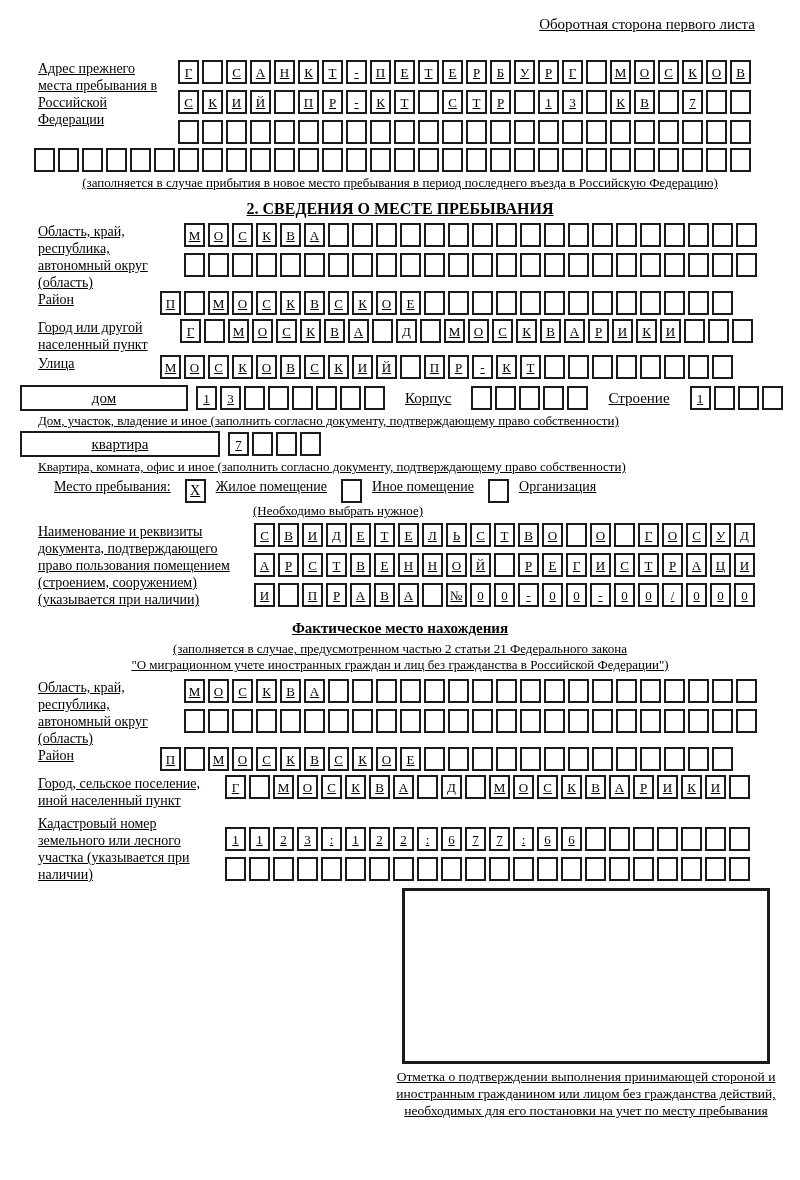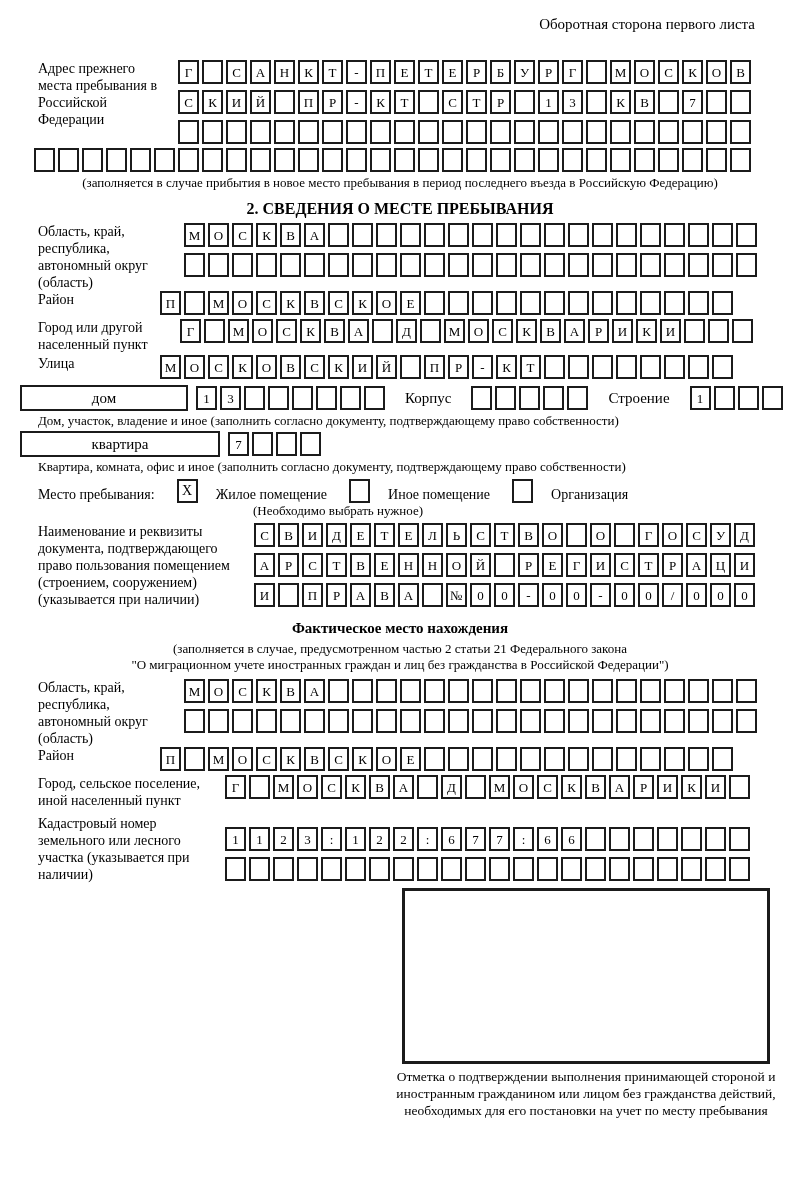--- a/index.html
+++ b/index.html
@@ -1,20 +1,21 @@
 <!DOCTYPE html>
 <html><head>
 <meta charset="utf-8">
 <style>
   html,body{margin:0;padding:0;background:#fff;}
   .page{
     width:800px;height:1180px;box-sizing:border-box;
     background:#fff;color:#000;overflow:hidden;position:relative;
     font-family:"Liberation Serif","DejaVu Serif",serif;font-size:14px;
     padding-top:10px;
+    text-decoration:underline;
   }
   .corner{margin-top:6px;padding-right:45px;text-align:right;font-size:15px;height:18px;}
   .lbl{flex:none;line-height:17px;padding-right:8px;box-sizing:border-box;}
   .w130{width:140px;} .w122{width:122px;} .w142{width:142px;} .w146{width:146px;}
   .w187{width:187px;} .w216{width:216px;}
   .fieldrow{display:flex;align-items:flex-start;margin-left:38px;}
   .rows{display:flex;flex-direction:column;gap:6px;}
   .cellrow{display:flex;gap:3px;flex:none;}
   .cell{
     box-sizing:border-box;width:21px;height:24px;border:2px solid #1b1b1b;
@@ -27,21 +28,21 @@
   .note-left{margin-left:38px;}
   .h2{margin-top:9px;text-align:center;font-weight:bold;font-size:16px;height:19px;}
   .mt2{margin-top:2px;} .mt3{margin-top:3px;} .mt4{margin-top:4px;} .mt6{margin-top:6px;} .mt12{margin-top:12px;}
   .widebox{
     box-sizing:border-box;height:26px;border:2px solid #1b1b1b;flex:none;
     display:flex;align-items:center;justify-content:center;font-size:15px;background:#fff;
   }
   .houserow{display:flex;align-items:center;margin-left:20px;}
   .inline-lbl{flex:none;padding:0 20px;font-size:15px;}
   .gap8{width:8px;flex:none;}
-  .stayrow{display:flex;align-items:flex-end;margin-left:38px;height:24px;gap:8px;}
+  .stayrow{display:flex;align-items:flex-start;margin-left:54px;height:24px;}
   .checkbox{
     box-sizing:border-box;width:21px;height:24px;border:2px solid #1b1b1b;flex:none;
     display:flex;align-items:center;justify-content:center;font-size:14px;background:#fff;
   }
   .staylbl{padding-right:14px;}
   .stay-opt{padding:0 14px 0 10px;}
   .staynote{width:460px;margin-left:108px;text-align:center;}
   .padtop12{padding-top:12px;}
   .stampcol{margin-left:390px;margin-top:5px;width:392px;display:flex;flex-direction:column;align-items:center;}
   .stampbox{box-sizing:border-box;width:368px;height:176px;border:3px solid #1b1b1b;background:#fff;}

